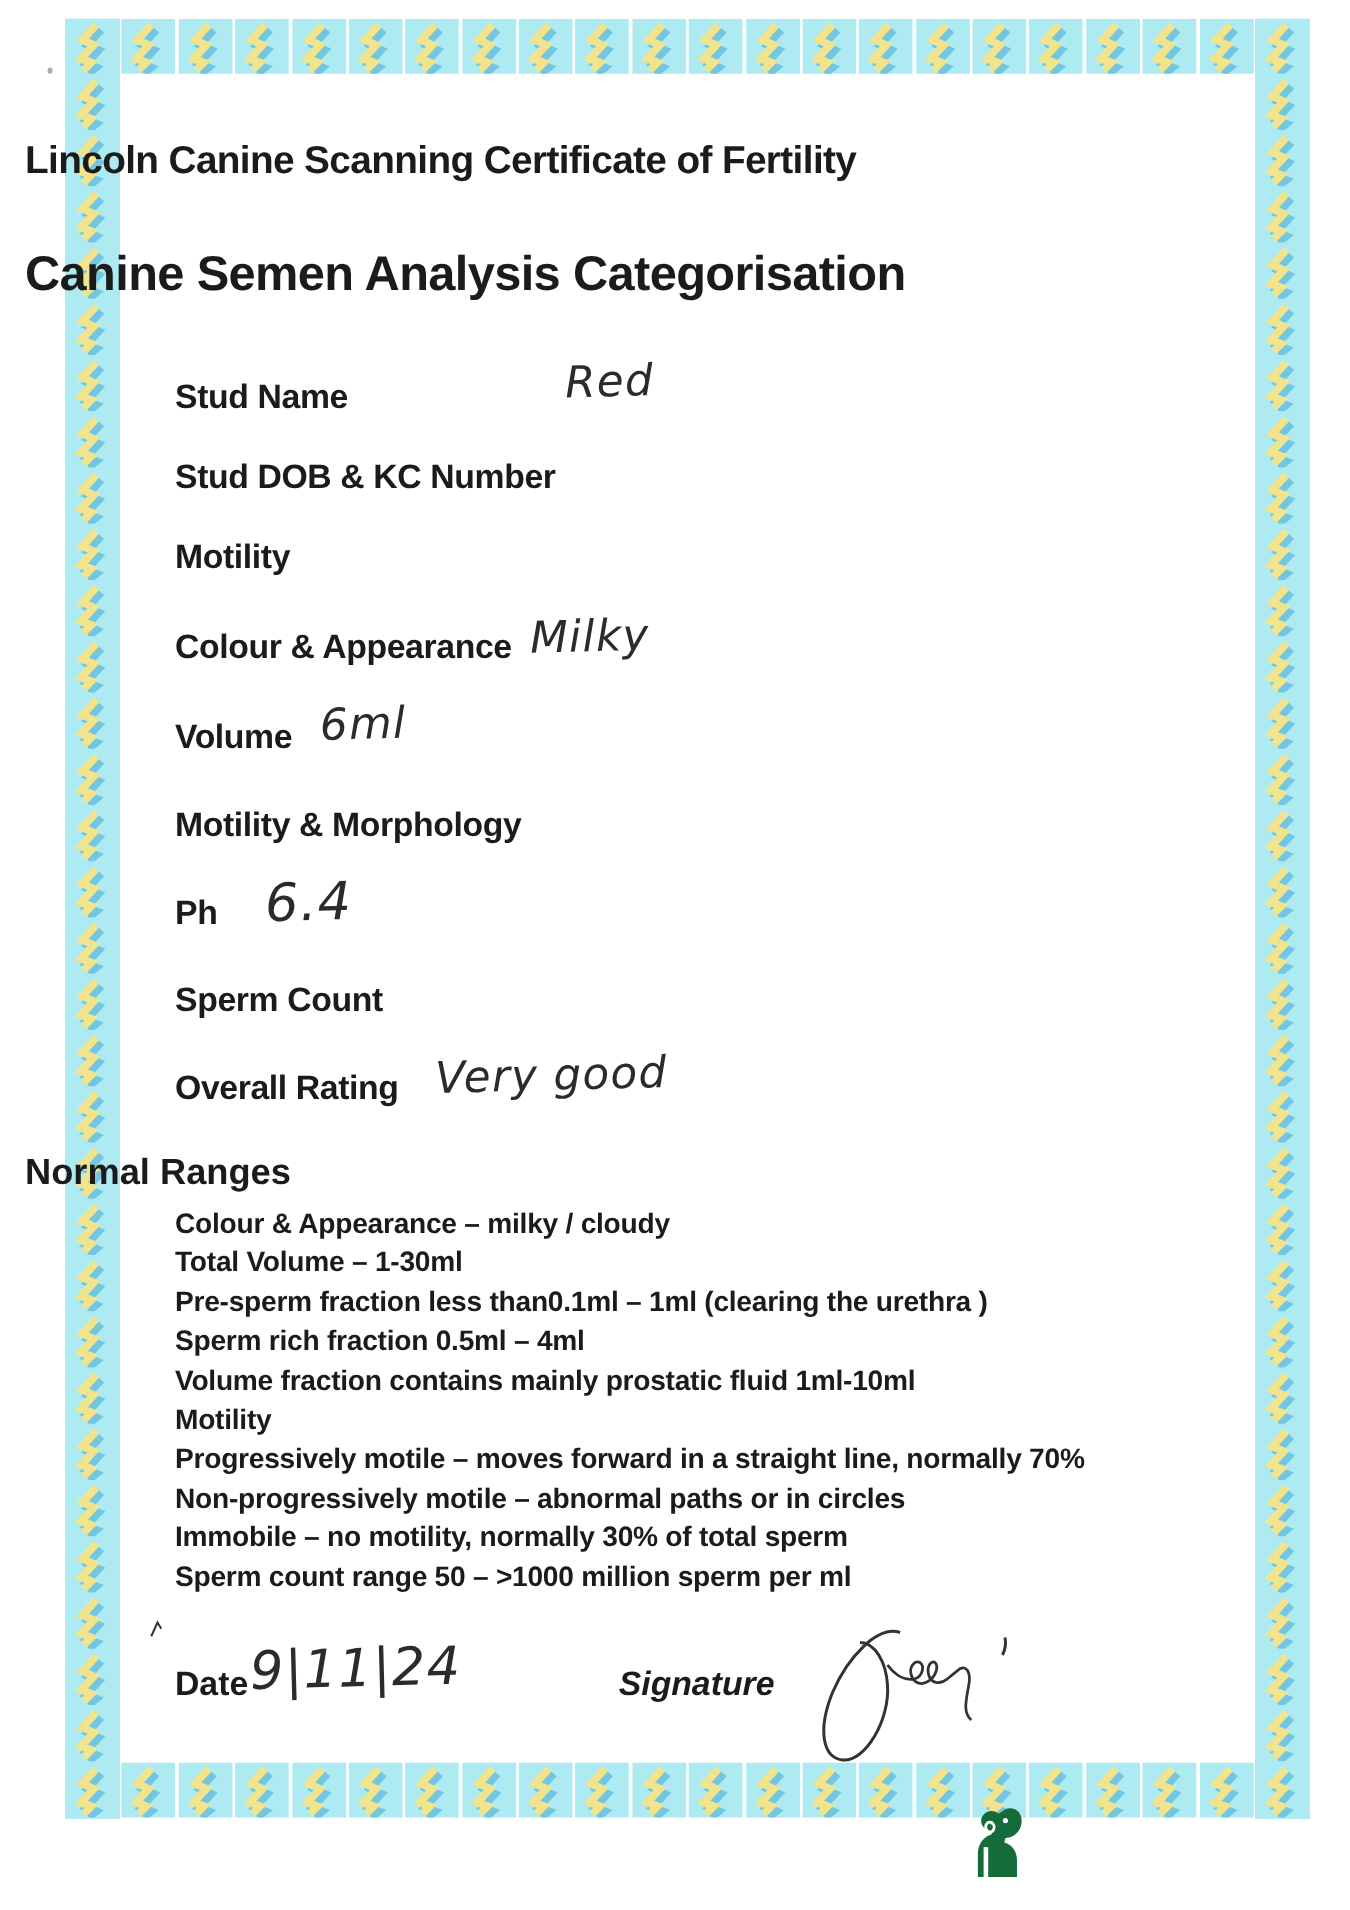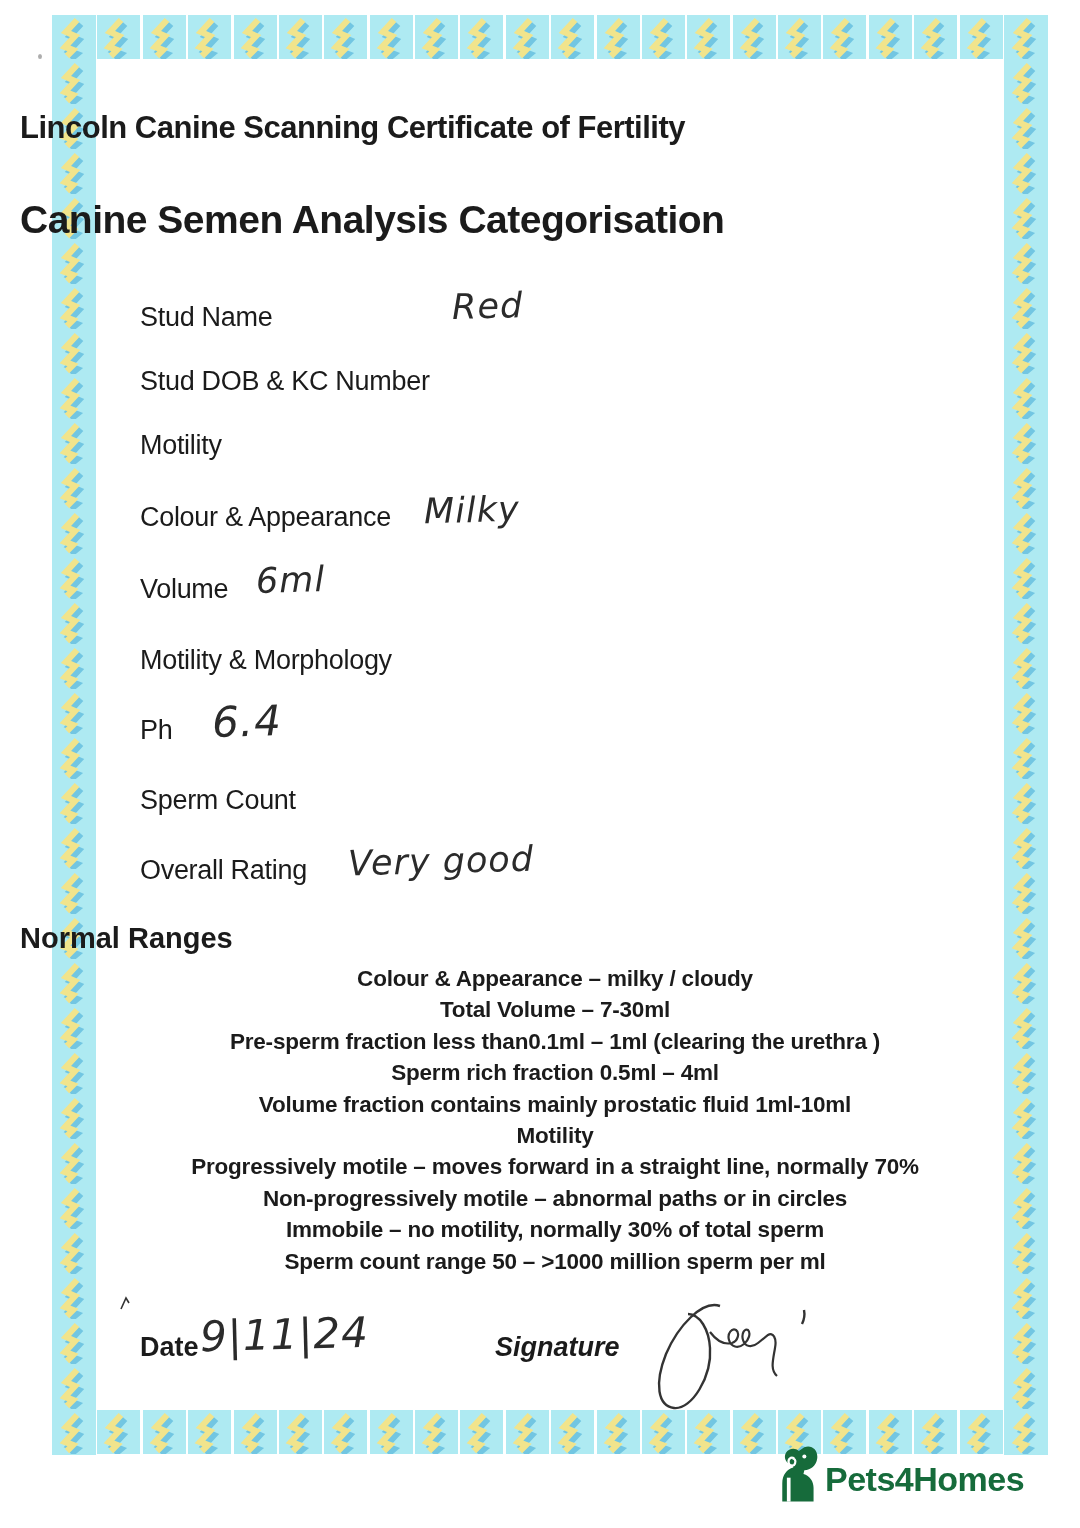--- a/index.html
+++ b/index.html
@@ -27,28 +27,28 @@
   .tile .bolt{stroke:var(--bolt);}
   #border-top{left:52px;top:15px;width:996px;}
   #border-bottom{left:52px;top:1410px;width:996px;}
   #border-left{left:52px;top:15px;height:1440px;}
   #border-right{left:1004px;top:15px;height:1440px;}
   
   .center-line{position:absolute;left:20px;width:1060px;text-align:left;font-weight:700;}
   #title-main{top:110px;font-size:31px;letter-spacing:-.5px;}
   #title-sub{top:198px;font-size:39px;letter-spacing:-.5px;}
   .field{position:absolute;left:140px;right:80px;height:40px;}
-  .field .label{font-size:27px;font-weight:400;letter-spacing:-.3px;}
+  .field .label{font-size:27px;font-weight:700;letter-spacing:-.3px;}
   .hand{
     position:absolute;font-family:cursive,"DejaVu Sans",sans-serif;
     font-style:italic;font-weight:400;color:#2b2b2b;font-size:35px;
     transform:rotate(-1.5deg);white-space:nowrap;letter-spacing:1px;
   }
   #normal-heading{top:922px;font-size:29px;}
-  #normal-lines{position:absolute;left:140px;top:963px;width:830px;text-align:center;}
+  #normal-lines{position:absolute;left:140px;top:963px;width:830px;}
   .nr-line{font-size:22.5px;font-weight:700;line-height:31.4px;letter-spacing:-.2px;white-space:nowrap;}
   #footer-row{position:absolute;left:140px;top:1332px;right:60px;height:40px;}
   #footer-row .label{font-size:27px;font-weight:700;}
   #signature-label{position:absolute;left:355px;top:0;font-style:italic;}
   #date-value{left:60px;top:-22px;font-size:42px;}
   #signature-scribble{position:absolute;left:628px;top:1292px;}
   #pen-mark{position:absolute;left:118px;top:1294px;}
   #scan-dot{position:absolute;left:38px;top:54px;width:4px;height:5px;background:#8a8a8a;border-radius:50%;opacity:.7;}
   
   #brand{position:absolute;left:774px;top:1446px;display:flex;align-items:flex-end;}
@@ -856,21 +856,21 @@
   <span class="hand" style="left:280px;top:-10px"></span>
 </div>
 <div class="field" style="top:855px">
   <span class="label">Overall Rating</span>
   <span class="hand" style="left:208px;top:-14px">Very good</span>
 </div>
 
 <div id="normal-heading" class="center-line">Normal Ranges</div>
 <div id="normal-lines">
   <div class="nr-line">Colour &amp; Appearance – milky / cloudy</div>
-  <div class="nr-line">Total Volume – 7-30ml</div>
+  <div class="nr-line">Total Volume – 1-30ml</div>
   <div class="nr-line">Pre-sperm fraction less than0.1ml – 1ml (clearing the urethra )</div>
   <div class="nr-line">Sperm rich fraction 0.5ml – 4ml</div>
   <div class="nr-line">Volume fraction contains mainly prostatic fluid 1ml-10ml</div>
   <div class="nr-line">Motility</div>
   <div class="nr-line">Progressively motile – moves forward in a straight line, normally 70%</div>
   <div class="nr-line">Non-progressively motile – abnormal paths or in circles</div>
   <div class="nr-line">Immobile – no motility, normally 30% of total sperm</div>
   <div class="nr-line">Sperm count range 50 – &gt;1000 million sperm per ml</div>
 </div>
 
@@ -889,14 +889,13 @@
   <path d="M176,18 C177,23 176,28 174,32" stroke-width="2.4"></path>
 </svg>
 
 <div id="brand">
   <svg width="46" height="56" viewBox="0 0 50 60">
     <path fill="var(--brand)" d="M9,60 L9,40 C9,31 14,25 21,23 L20,20 C13,19 10,12 13,7 C16,2 23,1 27,5 L33,1 C41,-2 48,4 47,13 C46,21 40,26 33,26 L32,30 C39,32 43,38 43,45 L43,60 Z"></path>
     <path fill="none" stroke="#ffffff" stroke-width="2.4" d="M22,13 C18,11 15,14 16,18 C17,22 22,22 23,18 C24,15 22,13 20,13"></path>
     <rect x="14" y="34" width="4" height="26" fill="#ffffff"></rect>
     <circle cx="33" cy="11" r="2.2" fill="#ffffff"></circle>
   </svg>
-  <span id="brand-text">Pets4Homes</span>
 </div>
 
 </body></html>

